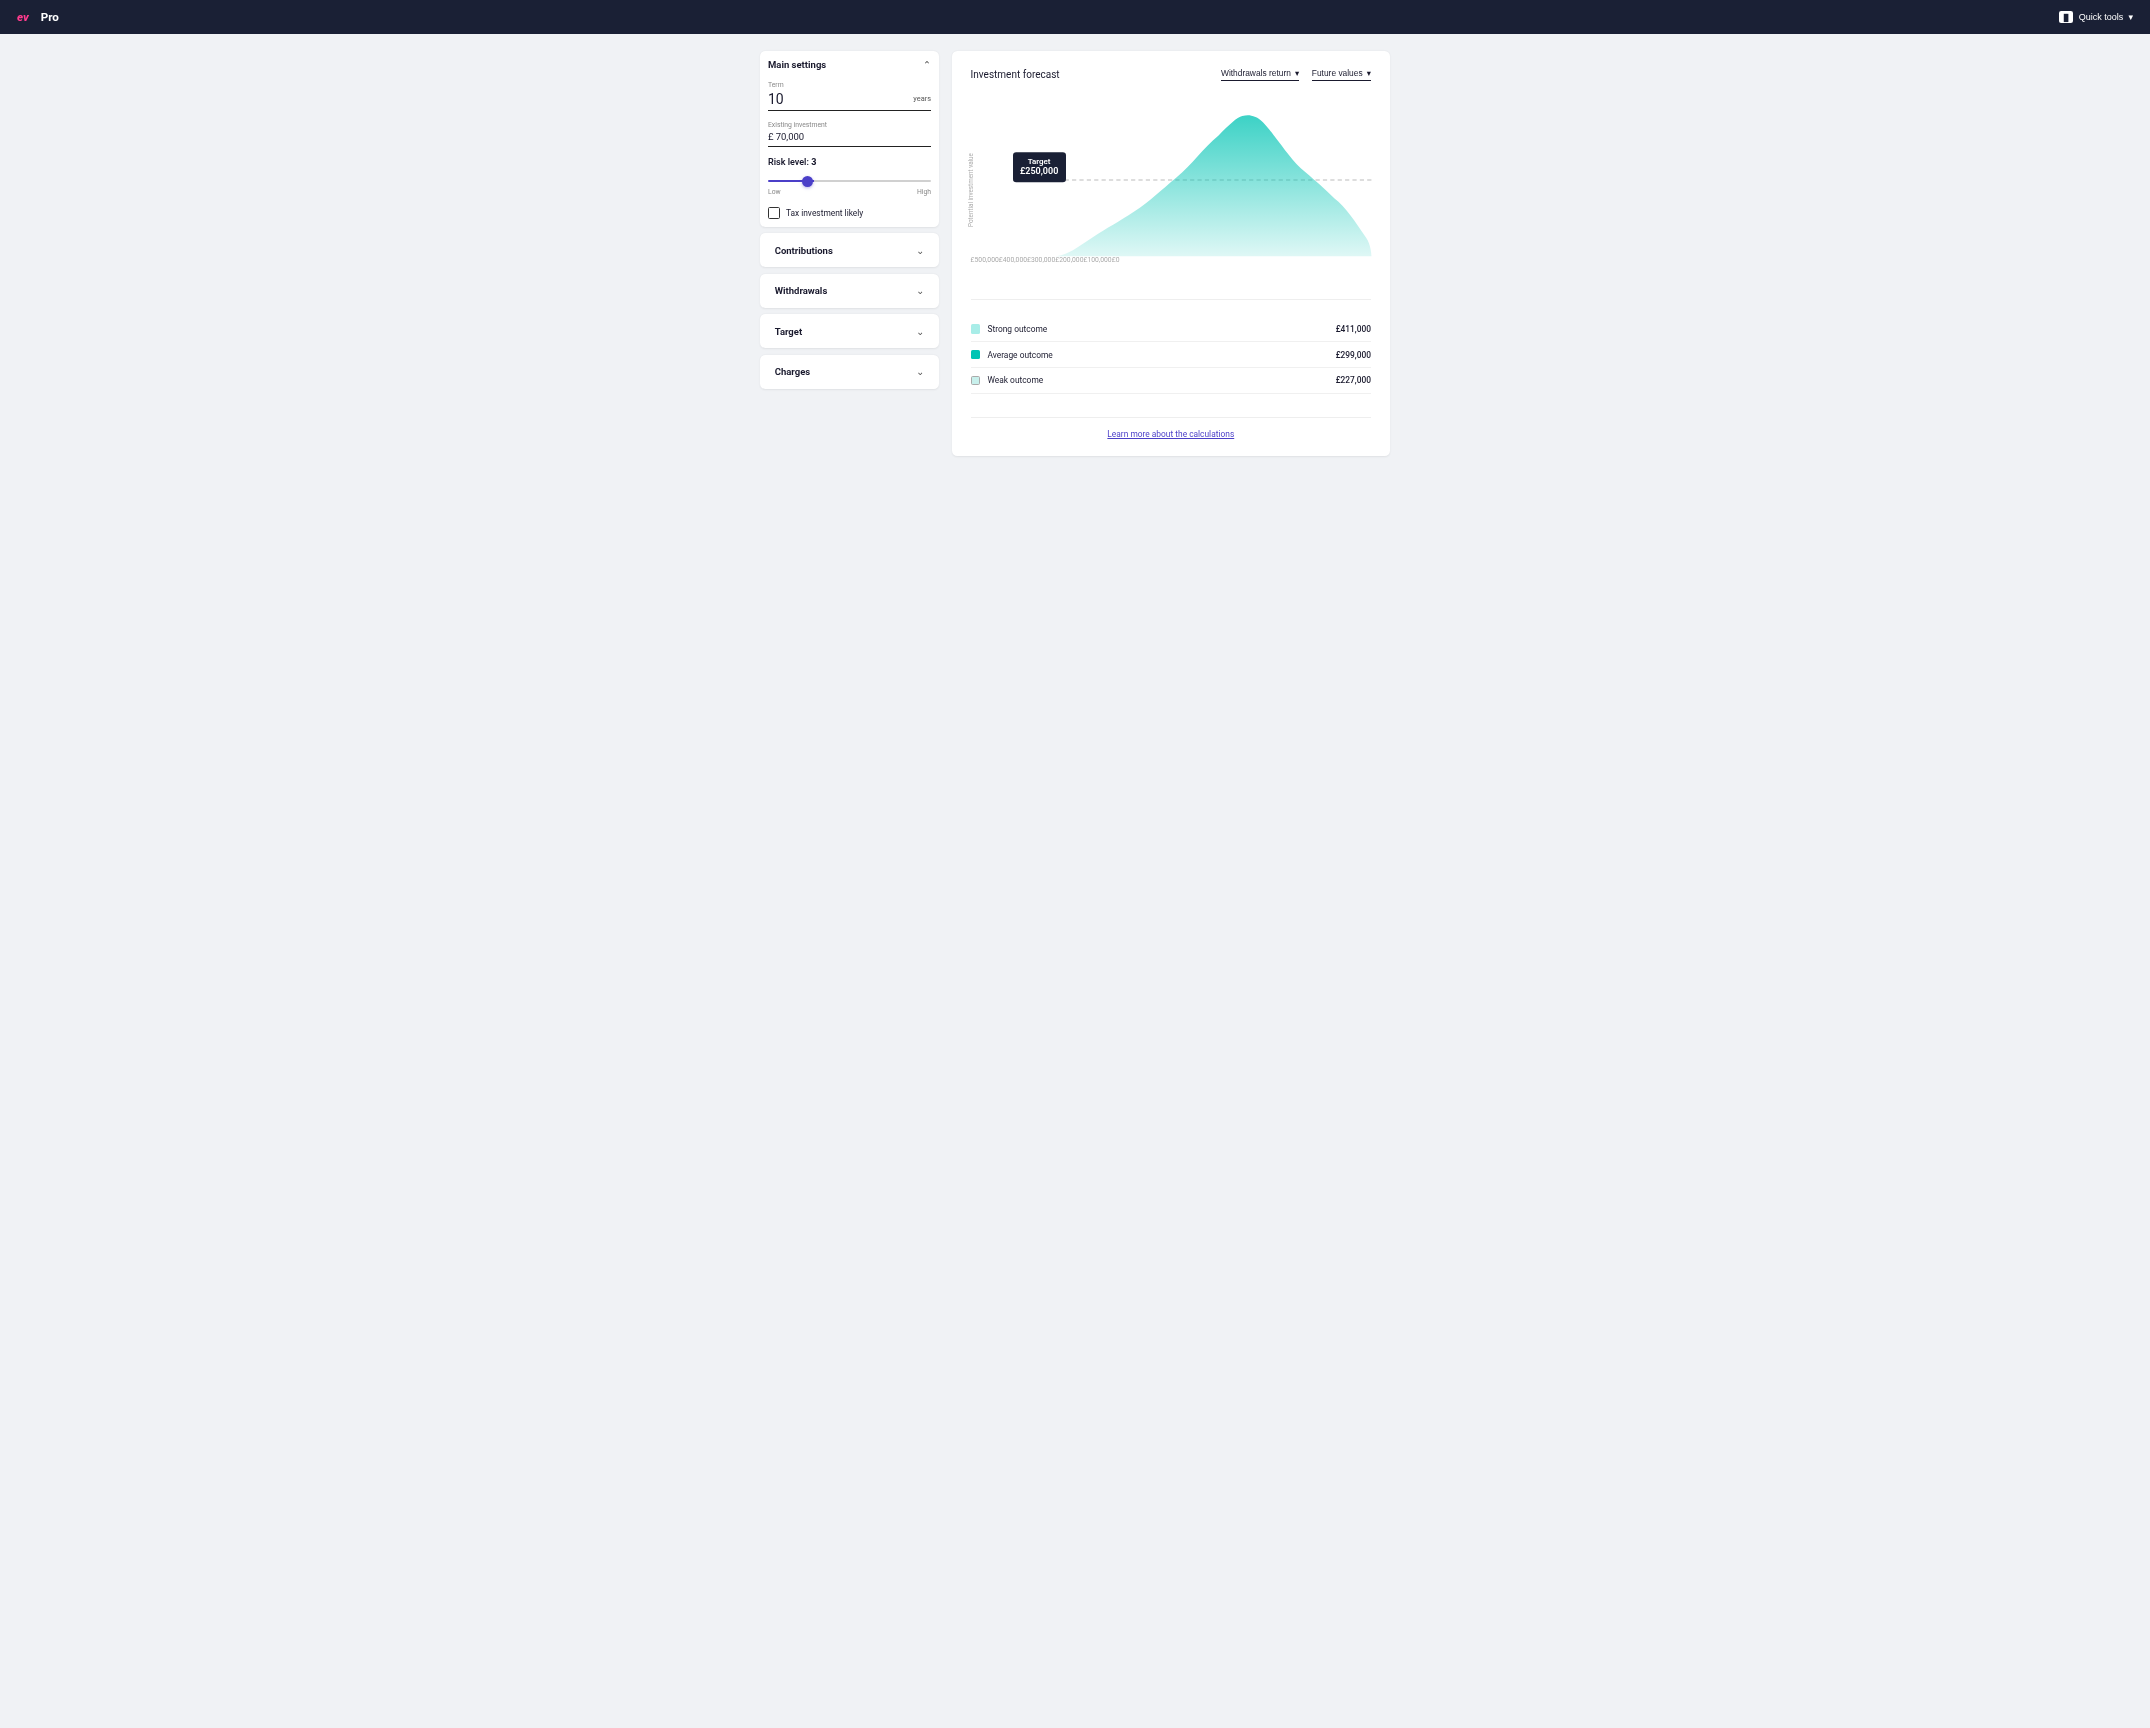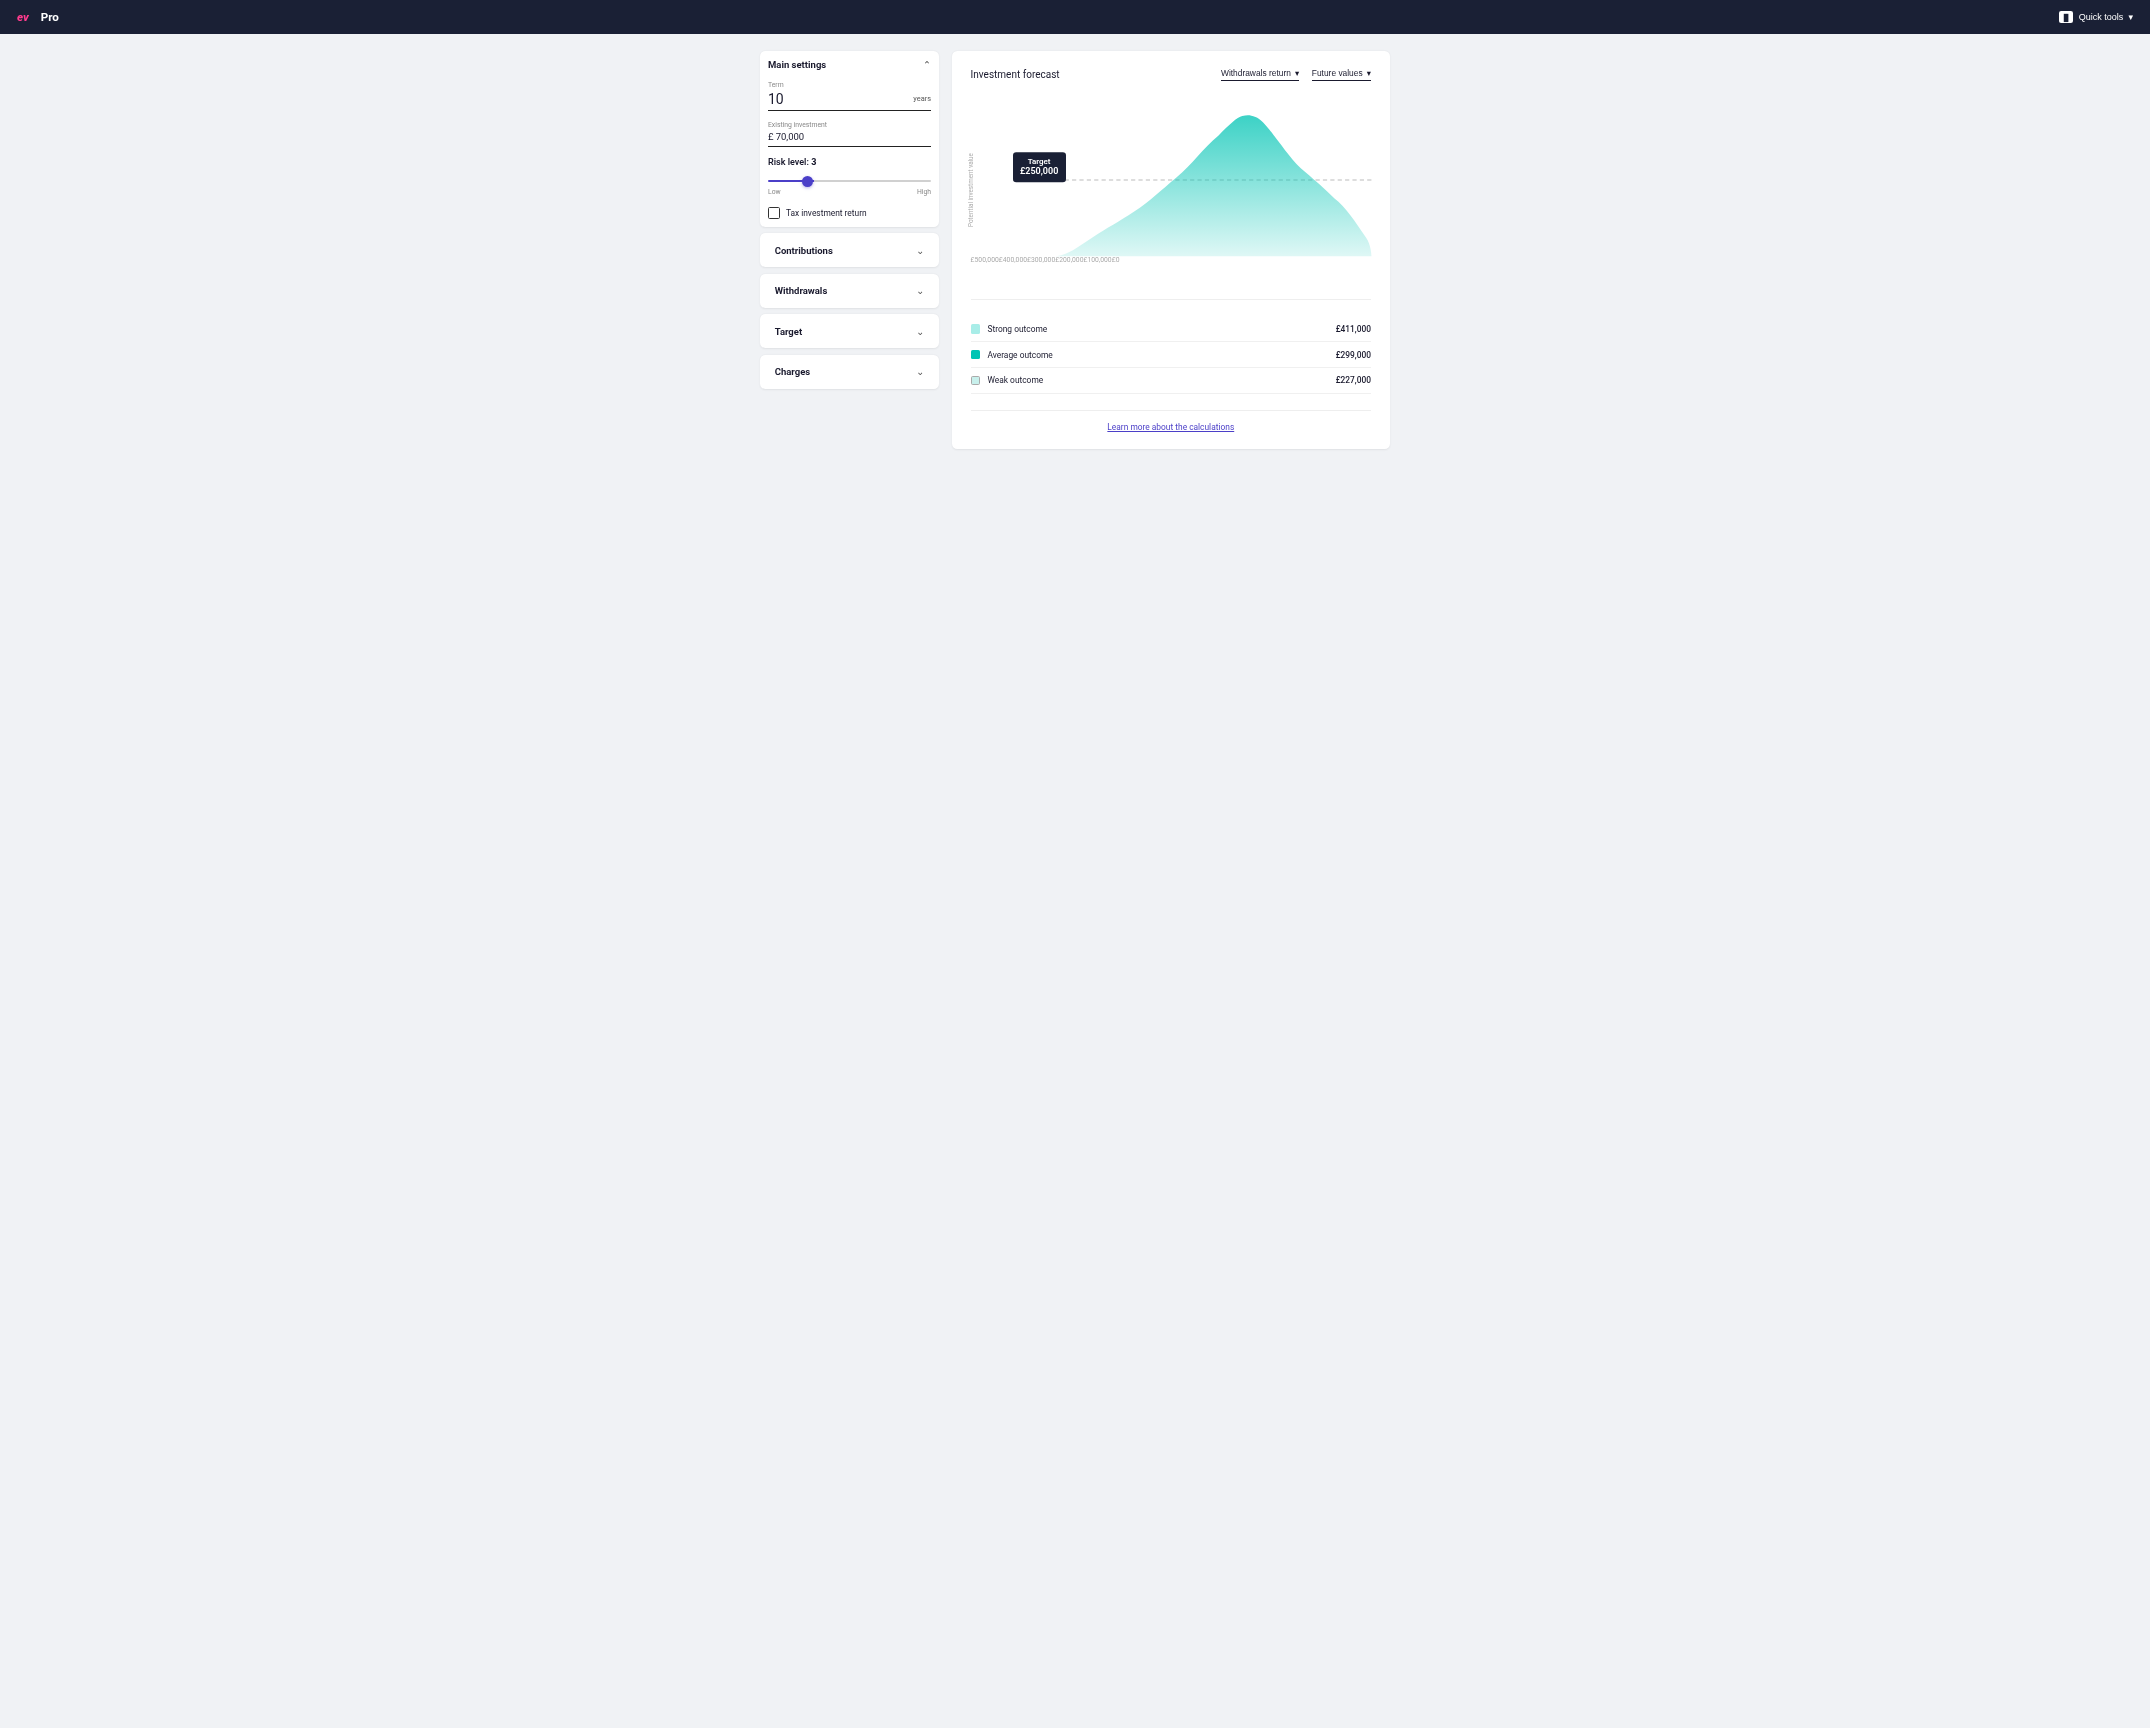--- a/index.html
+++ b/index.html
@@ -269,21 +269,21 @@
       font-size: 7.9px;
       font-weight: 600;
       text-align: center;
       z-index: 10;
     }
 
     
     .outcomes-list {
       border-top: 0.5px solid #eee;
       padding-top: 16px;
-      margin-bottom: 16px;
+      margin-bottom: 23px;
     }
     .outcome-row {
       display: flex;
       align-items: center;
       gap: 7.4px;
       padding: 7.4px 0;
       border-bottom: 0.5px solid #f0f0f0;
     }
     .outcome-dot {
       width: 9.5px;
@@ -397,21 +397,21 @@
         </div>
         <input type="range" min="1" max="10" value="3" style="width: 100%;">
         <div class="slider-labels">
           <span>Low</span>
           <span>High</span>
         </div>
       </div>
 
       <div class="checkbox-row">
         <div class="checkbox-box"></div>
-        <span class="checkbox-label">Tax investment return</span>
+        <span class="checkbox-label">Tax investment likely</span>
       </div>
     </div>
 
     <div class="collapsible-card">
       <div class="section-header">
         <span class="section-title">Contributions</span>
         <span class="chevron-icon">⌄</span>
       </div>
     </div>
 

